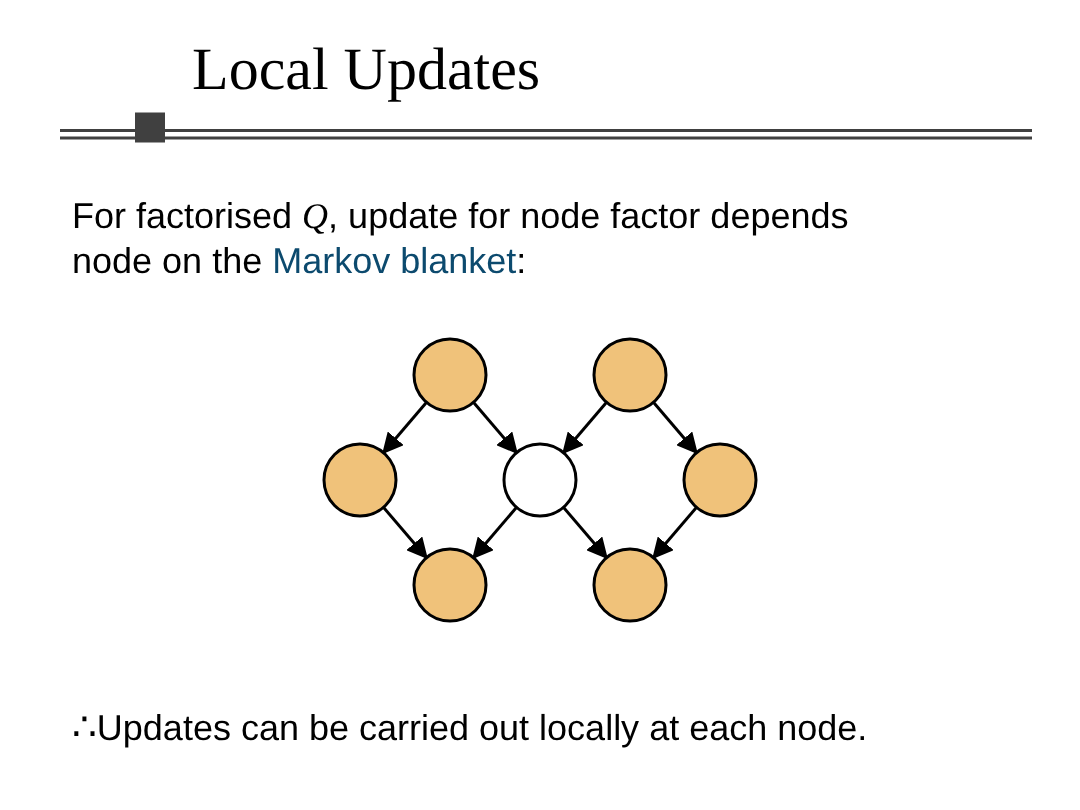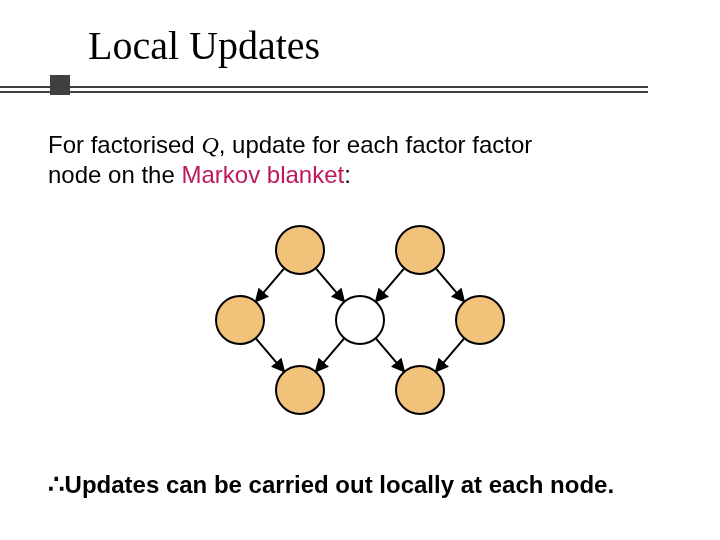--- a/index.html
+++ b/index.html
@@ -7,20 +7,21 @@
   width:720px;height:540px;
   background:#fff;
   font-family:"Verdana","Geneva",sans-serif;
   color:#000;
   overflow:hidden;
   position:relative;
 }
 .title-area{
   position:relative;
   height:100px;
+  margin-left:40px;
 }
 .title{
   position:absolute;
   left:88px;top:22px;
   font-family:"Times New Roman",Times,serif;
   font-size:40px;
   color:#000;
 }
 .rule-top{
   position:absolute;
@@ -45,26 +46,25 @@
   left:48px;
   font-size:24px;
   line-height:1.25;
 }
 .p1{top:130px}
 .p2{top:160px}
 .qvar{
   font-family:"Times New Roman",Times,serif;
   font-style:italic;
 }
-.mb{color:#be185d}
+.mb{color:#0c4a6e}
 .conclusion{
   position:absolute;
   left:48px;top:469px;
   font-size:24px;
-  font-weight:bold;
 }
 .therefore{
   font-family:"Times New Roman",Times,serif;
   font-size:26px;
 }
 svg.diagram{
   position:absolute;
   left:170px;top:220px;
   width:380px;height:200px;
 }
@@ -73,21 +73,21 @@
 <body>
 
 <div class="title-area">
   <div class="title">Local Updates</div>
   <div class="tick"></div>
   <div class="rule-top"></div>
   <div class="rule-bottom"></div>
 </div>
 
 <div class="body-text p1">
-  <span>For factorised </span><span class="qvar">Q</span><span>, update for each factor factor</span>
+  <span>For factorised </span><span class="qvar">Q</span><span>, update for node factor depends</span>
 </div>
 <div class="body-text p2">
   <span>node on the </span><span class="mb">Markov blanket</span><span>:</span>
 </div>
 
 <svg class="diagram" viewBox="0 0 380 200">
   <defs>
     <marker id="ah" viewBox="0 0 10 10" refX="9" refY="5" markerWidth="7" markerHeight="7" orient="auto-start-reverse">
       <path d="M 0 0 L 10 5 L 0 10 z" fill="#000"></path>
     </marker>

